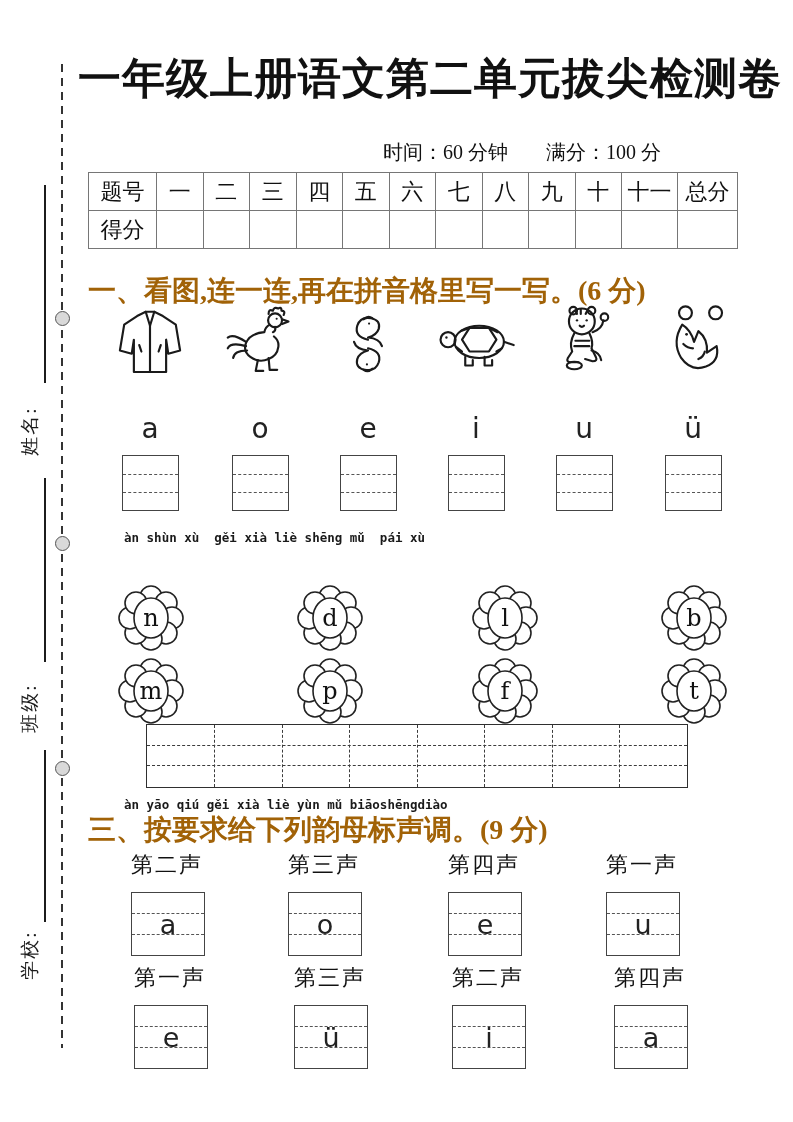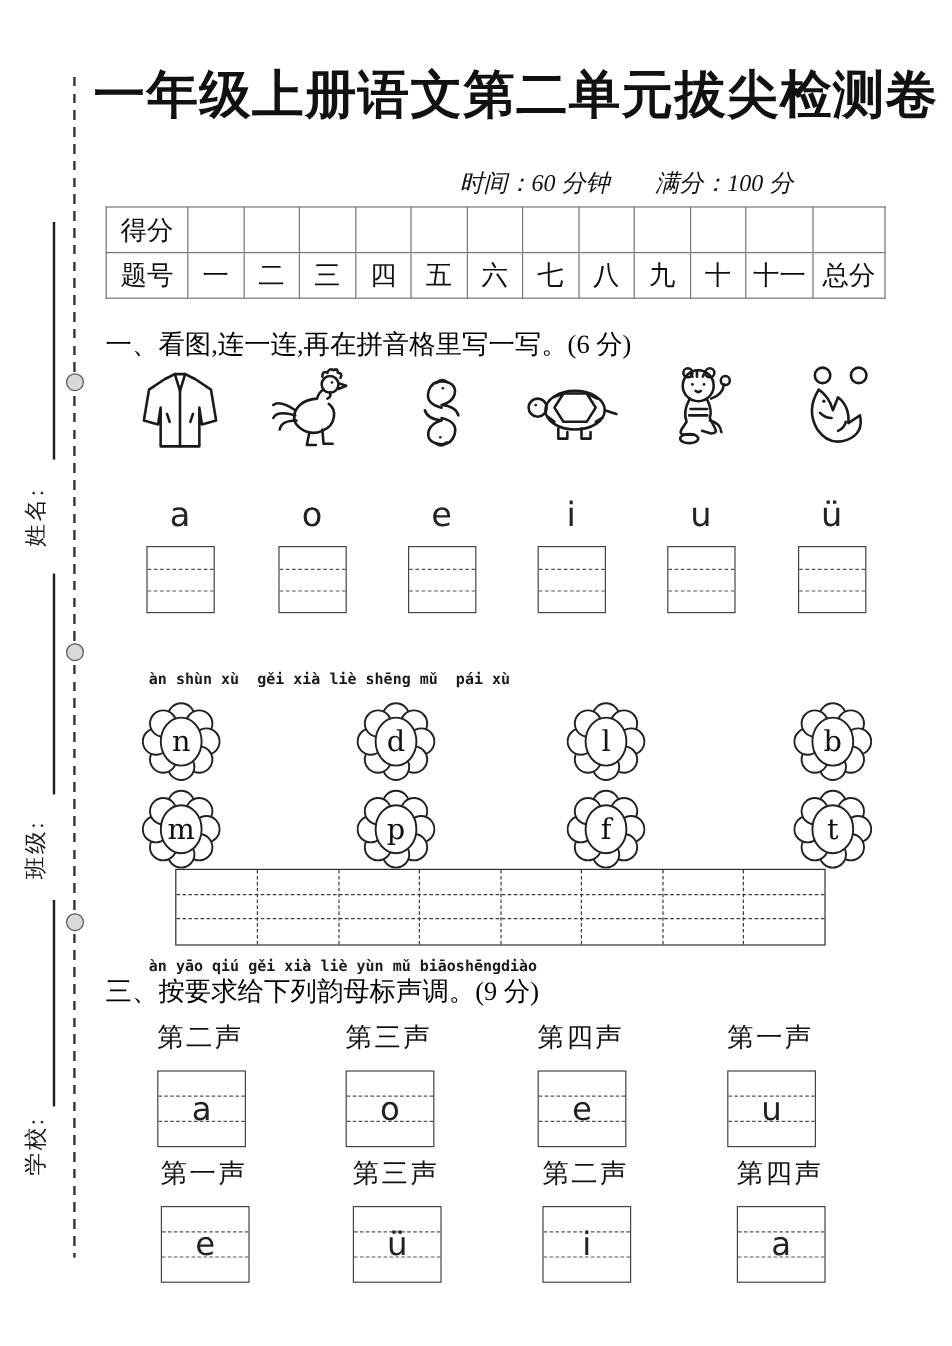--- a/index.html
+++ b/index.html
@@ -11,33 +11,33 @@
            background:repeating-linear-gradient(to bottom,#333 0 8px,transparent 8px 14px);}
   .cutdot{position:absolute;left:55px;width:13px;height:13px;border-radius:50%;
           background:#d9d9d9;border:1.5px solid #555;}
   .mline{position:absolute;left:44px;width:2px;background:#1c1c1c;}
   .mlabel{position:absolute;left:-13px;width:86px;text-align:center;font-size:19px;
           letter-spacing:2px;transform:rotate(-90deg);color:#1a1a1a;}
 
   
   .title{position:absolute;left:78px;top:50px;width:662px;text-align:right;
          font-size:43px;font-weight:900;letter-spacing:1px;white-space:nowrap;}
-  .meta{position:absolute;left:383px;top:139px;font-size:20px;white-space:nowrap;font-style:italic;}
+  .meta{position:absolute;left:383px;top:139px;font-size:20px;white-space:nowrap;}
   .meta span{margin-right:38px;}
 
   
   .stable{position:absolute;left:88px;top:172px;border-collapse:collapse;
           table-layout:fixed;width:650px;}
   .stable td{border:1px solid #767676;height:37px;text-align:center;
              font-size:22px;padding:0;}
 
   
   .pinyin{position:absolute;font-family:"DejaVu Sans Mono",monospace;
           font-size:12.5px;font-weight:bold;letter-spacing:0px;color:#1a1a1a;white-space:pre;}
-  .stitle{position:absolute;font-size:22px;font-weight:normal;white-space:nowrap;color:#000000;}
+  .stitle{position:absolute;font-size:28px;font-weight:bold;white-space:nowrap;color:#a16207;}
 
   
   .pic{position:absolute;top:300px;width:86px;height:88px;}
   .pic svg{width:100%;height:100%;}
 
   
   .vletter{position:absolute;top:412px;width:60px;text-align:center;
            font-family:"DejaVu Sans",sans-serif;font-size:28px;color:#222;}
 
   
@@ -95,49 +95,49 @@
         <col>
         <col>
         <col>
         <col>
         <col>
       <col style="width:56px">
         <col style="width:60px">
     </colgroup>
     <tbody>
         <tr>
-      <td>得分</td>
-      <td></td>
-          <td></td>
-      <td></td>
-          <td></td>
-      <td></td>
-          <td></td>
-      <td></td>
-          <td></td>
-      <td></td>
-          <td></td>
-      <td></td>
-          <td></td>
-    </tr>
-    <tr>
       <td>题号</td>
       <td>一</td>
       <td>二</td>
       <td>三</td>
       <td>四</td>
       <td>五</td>
       <td>六</td>
       <td>七</td>
       <td>八</td>
       <td>九</td>
       <td>十</td>
       <td>十一</td>
       <td>总分</td>
     </tr>
+    <tr>
+      <td>得分</td>
+      <td></td>
+          <td></td>
+      <td></td>
+          <td></td>
+      <td></td>
+          <td></td>
+      <td></td>
+          <td></td>
+      <td></td>
+          <td></td>
+      <td></td>
+          <td></td>
+    </tr>
   </tbody>
     </table>
 
   <div class="stitle" style="left:88px;top:272px">一、看图,连一连,再在拼音格里写一写。(6 分)</div>
 
   <div class="pic" style="left:107px">
     <svg viewBox="0 0 80 80" fill="none" stroke="#1a1a1a" stroke-width="2" stroke-linejoin="round" stroke-linecap="round">
       <path d="M28 14 L36 10 H44 L52 14 L64 22 L68 46 L57 49 L55 36 V66 H25 V36 L23 49 L12 46 L16 22 Z"></path>
       <path d="M36 10 L40 23 L44 10"></path>
       <line x1="40" y1="23" x2="40" y2="66"></line>
@@ -231,21 +231,21 @@
     </div>
   <div class="pbox" style="left:556px;top:455px;width:55px;height:54px">
       <div class="d1"></div>
       <div class="d2"></div>
     </div>
   <div class="pbox" style="left:665px;top:455px;width:55px;height:54px">
       <div class="d1"></div>
       <div class="d2"></div>
     </div>
 
-  <div class="pinyin" style="left:124px;top:558px">àn shùn xù  gěi xià liè shēng mǔ  pái xù</div>
+  <div class="pinyin" style="left:124px;top:530px">àn shùn xù  gěi xià liè shēng mǔ  pái xù</div>
 
   <div class="flower" style="left:118px;top:582px">
     <svg viewBox="0 0 66 72" stroke="#222" stroke-width="1.6" fill="#fff">
       <circle cx="33" cy="15" r="11"></circle>
         <circle cx="48" cy="21" r="11"></circle>
         <circle cx="54" cy="36" r="11"></circle>
         <circle cx="48" cy="51" r="11"></circle>
         <circle cx="33" cy="57" r="11"></circle>
         <circle cx="18" cy="51" r="11"></circle>
         <circle cx="12" cy="36" r="11"></circle>

